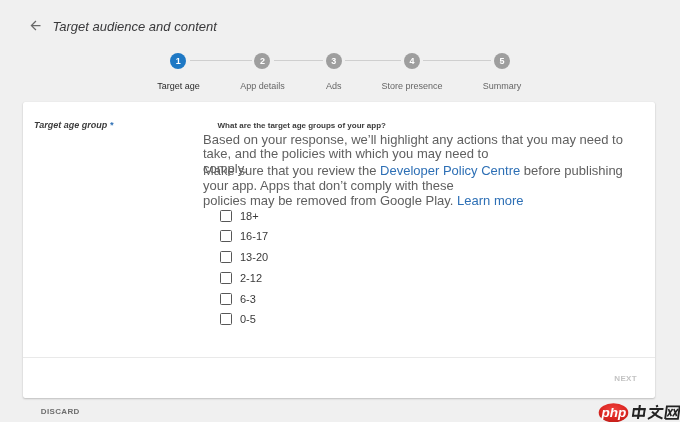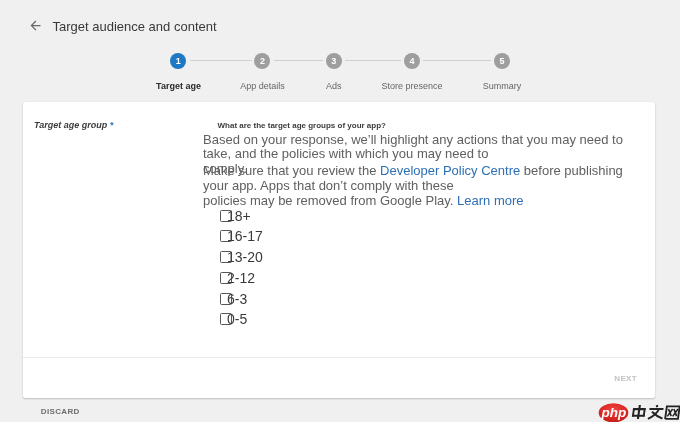--- a/index.html
+++ b/index.html
@@ -1,34 +1,34 @@
 <!DOCTYPE html>
 <html><head>
 <meta charset="utf-8">
 <style>
 * { margin:0; padding:0; box-sizing:border-box; }
 html,body { width:680px; height:422px; }
 body { position:relative; overflow:hidden; background:#f0f0f0; font-family:"Liberation Sans",sans-serif; }
 .abs { position:absolute; }
-.title { left:52.5px; top:19.6px; font-size:13px; line-height:13px; color:#39393b; }
+.title { left:52.5px; top:19.6px; font-size:13px; line-height:13px; color:#39393b;font-style:italic; }
 .circle { width:16px; height:16px; border-radius:50%; background:#9e9e9e; color:#fff;
   font-size:9px; font-weight:bold; text-align:center; line-height:16px; top:52.6px; }
 .circle.active { background:#1e78c4; }
 .sline { height:1.5px; background:#cfcfcf; top:59.9px; }
 .slabel { top:81px; font-size:9px; line-height:10px; color:#666; transform:translateX(-50%); white-space:nowrap; }
-.slabel.act { color:#2b2b2b; font-weight:bold; }
+.slabel.act { color:#2b2b2b; font-weight:normal; }
 .card { left:22.8px; top:101.8px; width:632.4px; height:295.9px; background:#fff;
   border-radius:2px; box-shadow:0 1px 2px rgba(0,0,0,0.2), 0 0 1px rgba(0,0,0,0.1); }
 .flabel { left:34px; top:120px; font-size:9px; line-height:11px; font-weight:bold; color:#3c3c3c;font-style:italic; }
 .ast { color:#2d6fb5; font-weight:bold; }
 .q { left:217.5px; top:119.7px; font-size:8px; line-height:11px; font-weight:bold; color:#3c3c3c; }
 .p { left:203px; font-size:13px; line-height:14.8px; color:#606060; width:440px; }
 .lnk { color:#2d6fb5; }
 .cb { left:220px; width:12px; height:12px; border:1px solid #575757; border-radius:1.5px; background:#fff; }
-.cbl { left:227px; font-size:14px; line-height:12px; color:#3a3a3a; }
+.cbl { left:240px; font-size:11px; line-height:12px; color:#3a3a3a; }
 .divider { left:22.8px; top:357.3px; width:632.4px; height:1px; background:#e9e9e9; }
 .discard { left:40.8px; top:373.5px; font-size:8px; font-weight:bold; letter-spacing:0.35px; color:#6e6e6e; line-height:9px;margin-top:33px; }
 .next { right:43px; top:373.5px; font-size:8px; font-weight:bold; letter-spacing:0.35px; color:#c3c3c3; line-height:9px; }
 </style>
 </head>
 <body>
 <svg class="abs" style="left:28px;top:18.3px" width="15" height="15" viewBox="0 0 24 24">
     <path fill="#696969" d="M20 11H7.83l5.59-5.59L12 4l-8 8 8 8 1.41-1.41L7.83 13H20v-2z"></path>
   </svg>
 <div class="abs title">Target audience and content</div>

